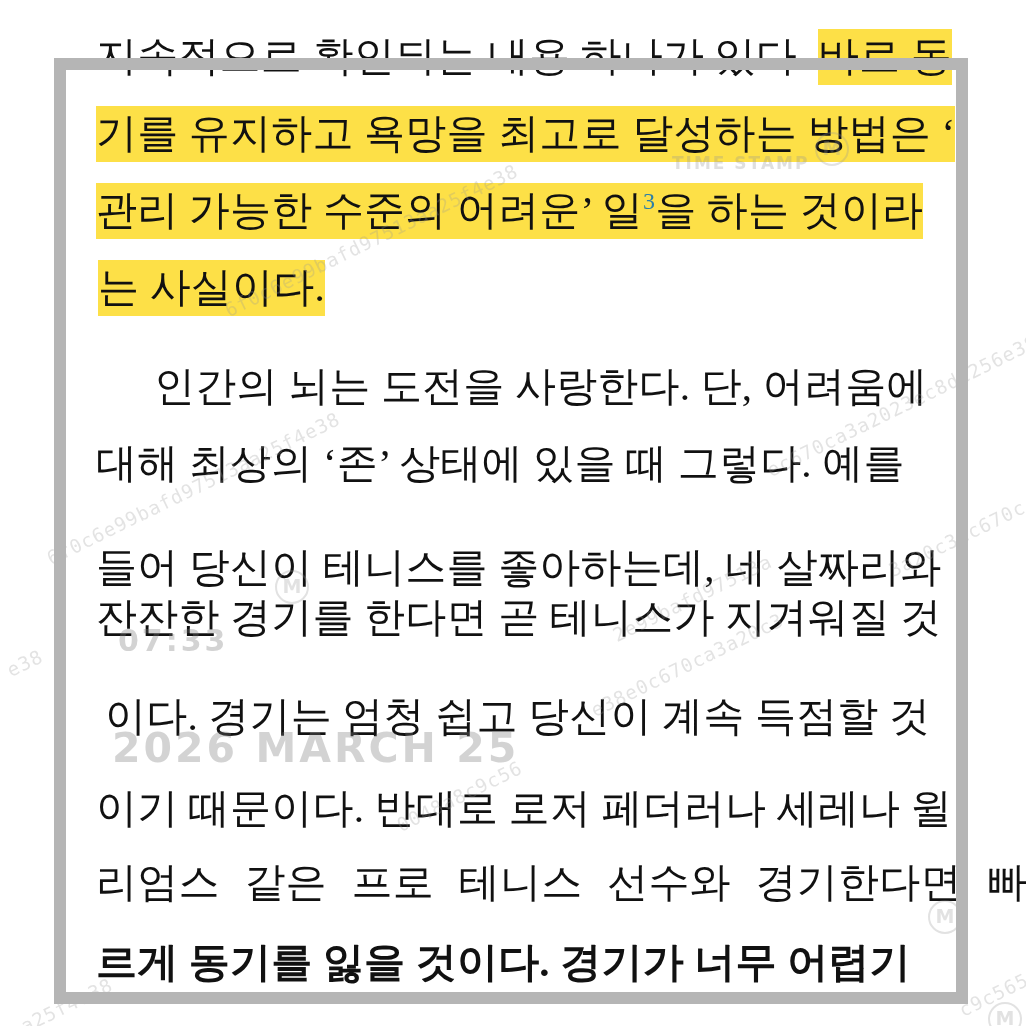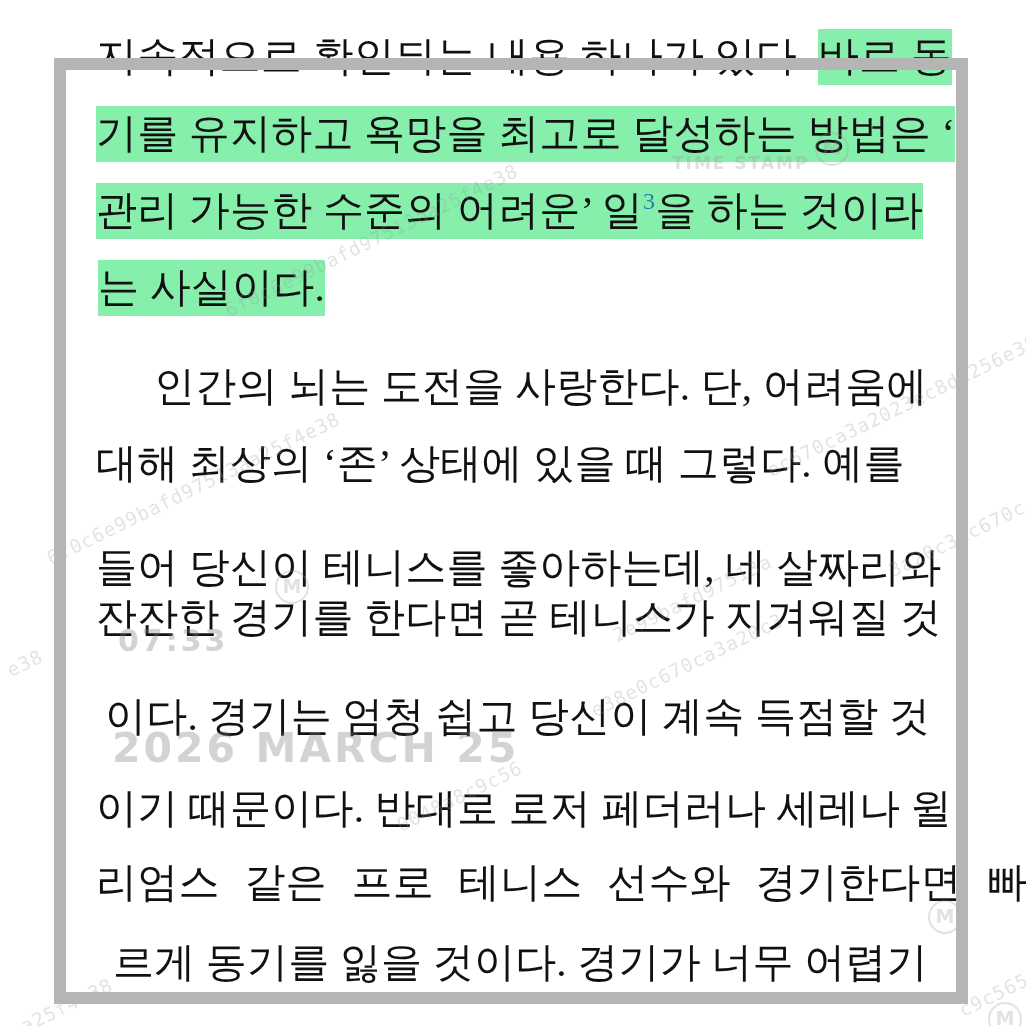--- a/index.html
+++ b/index.html
@@ -50,21 +50,21 @@
     color: #111111;
     white-space: nowrap;
     letter-spacing: 0.2px;
   }
 
   .line.clipped-top {
     
   }
 
   .hl {
-    background: #86efac;
+    background: #fde047;
     padding: 4px 0 6px 0;
     box-decoration-break: clone;
     -webkit-box-decoration-break: clone;
   }
 
   .indent {
     display: inline-block;
     width: 58px;
   }
 
@@ -174,21 +174,21 @@
     </div>
 
     <div class="line" style="position:absolute; top:752px; left:0px;">
       <span>이기 때문이다. 반대로 로저 페더러나 세레나 윌</span>
     </div>
 
     <div class="line" style="position:absolute; top:829px; left:0px;font-family:Liberation Mono, monospace;">
       <span>리엄스 같은 프로 테니스 선수와 경기한다면 빠</span>
     </div>
 
-    <div class="line" style="position:absolute; top:906px; left:17px;">
+    <div class="line" style="position:absolute; top:906px; left:0px;font-weight:bold;">
       <span>르게 동기를 잃을 것이다. 경기가 너무 어렵기</span>
     </div>
 
   </div>
 
   <div id="watermarks">
 
     <div class="wm wm-brand" style="left:672px; top:138px;">TIME STAMP</div>
     <div class="wm-logo" style="left:815px; top:132px;">M</div>
 

